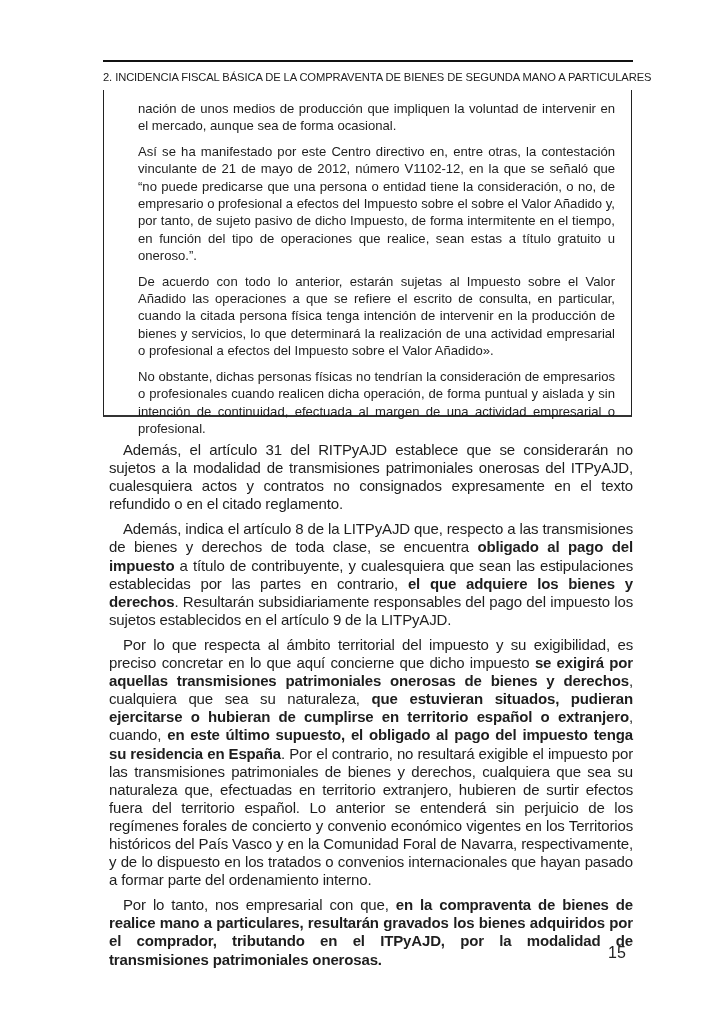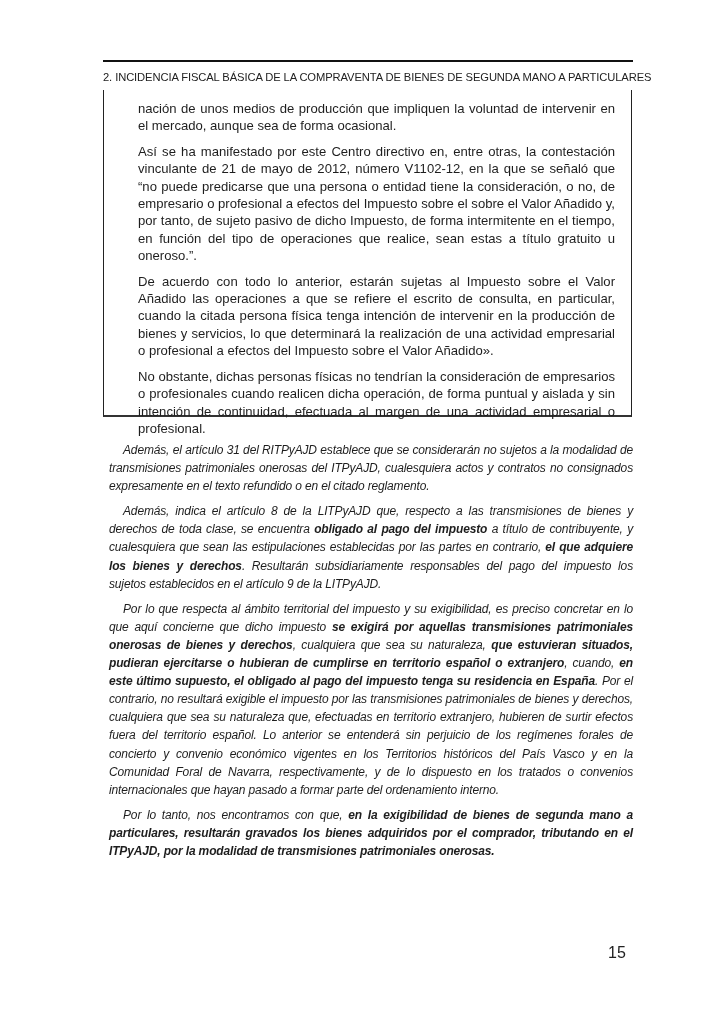--- a/index.html
+++ b/index.html
@@ -2,37 +2,37 @@
 <html><head>
 <meta charset="utf-8">
 <style>
   html, body { margin: 0; padding: 0; background: #ffffff; }
   body { width: 716px; height: 1009px; position: relative; overflow: hidden; font-family: "Liberation Sans", sans-serif; color: #1e1e1e; }
   .running-header { position: absolute; left: 103px; top: 44px; width: 529px; text-align: right; font-size: 11.2px; letter-spacing: -0.1px; color: #222; white-space: nowrap; margin-top: 27px; }
   .header-rule { position: absolute; left: 103px; top: 60px; width: 530px; height: 2px; background: #111; }
   .quote-box { position: absolute; left: 103px; top: 90px; width: 529px; height: 327px; box-sizing: border-box; border-left: 1.5px solid #222; border-right: 1.5px solid #222; border-bottom: 2px solid #333; padding: 10px 16px 16px 34px; }
   .quote-box p { margin: 0 0 8px 0; font-size: 13.1px; line-height: 17.4px; text-align: justify; }
   .body-text { position: absolute; left: 109px; top: 441px; width: 524px; }
-  .body-text p { margin: 0 0 7px 0; font-size: 12px; line-height: 18.1px; text-align: justify; text-indent: 14px; letter-spacing: -0.15px; font-style: italic; }
+  .body-text p { margin: 0 0 7px 0; font-size: 15px; line-height: 18.1px; text-align: justify; text-indent: 14px; letter-spacing: -0.15px; }
   .body-text b { font-weight: bold; }
   .page-number { position: absolute; left: 608px; top: 944px; font-size: 16px; color: #222; }
 </style>
 </head>
 <body>
 
 <div class="running-header">2. INCIDENCIA FISCAL BÁSICA DE LA COMPRAVENTA DE BIENES DE SEGUNDA MANO A PARTICULARES</div>
 <div class="header-rule"></div>
 
 <div class="quote-box">
   <p>nación de unos medios de producción que impliquen la voluntad de intervenir en el mercado, aunque sea de forma ocasional.</p>
   <p>Así se ha manifestado por este Centro directivo en, entre otras, la contestación vinculante de 21 de mayo de 2012, número V1102-12, en la que se señaló que “no puede predicarse que una persona o entidad tiene la consideración, o no, de empresario o profesional a efectos del Impuesto sobre el sobre el Valor Añadido y, por tanto, de sujeto pasivo de dicho Impuesto, de forma intermitente en el tiempo, en función del tipo de operaciones que realice, sean estas a título gratuito u oneroso.”.</p>
   <p>De acuerdo con todo lo anterior, estarán sujetas al Impuesto sobre el Valor Añadido las operaciones a que se refiere el escrito de consulta, en particular, cuando la citada persona física tenga intención de intervenir en la producción de bienes y servicios, lo que determinará la realización de una actividad empresarial o profesional a efectos del Impuesto sobre el Valor Añadido».</p>
   <p>No obstante, dichas personas físicas no tendrían la consideración de empresarios o profesionales cuando realicen dicha operación, de forma puntual y aislada y sin intención de continuidad, efectuada al margen de una actividad empresarial o profesional.</p>
 </div>
 
 <div class="body-text">
   <p>Además, el artículo 31 del RITPyAJD establece que se considerarán no sujetos a la modalidad de transmisiones patrimoniales onerosas del ITPyAJD, cualesquiera actos y contratos no consignados expresamente en el texto refundido o en el citado reglamento.</p>
   <p><span>Además, indica el artículo 8 de la LITPyAJD que, respecto a las transmisiones de bienes y derechos de toda clase, se encuentra </span><b>obligado al pago del impuesto</b><span> a título de contribuyente, y cualesquiera que sean las estipulaciones establecidas por las partes en contrario, </span><b>el que adquiere los bienes y derechos</b><span>. Resultarán subsidiariamente responsables del pago del impuesto los sujetos establecidos en el artículo 9 de la LITPyAJD.</span></p>
   <p><span>Por lo que respecta al ámbito territorial del impuesto y su exigibilidad, es preciso concretar en lo que aquí concierne que dicho impuesto </span><b>se exigirá por aquellas transmisiones patrimoniales onerosas de bienes y derechos</b><span>, cualquiera que sea su naturaleza, </span><b>que estuvieran situados, pudieran ejercitarse o hubieran de cumplirse en territorio español o extranjero</b><span>, cuando, </span><b>en este último supuesto, el obligado al pago del impuesto tenga su residencia en España</b><span>. Por el contrario, no resultará exigible el impuesto por las transmisiones patrimoniales de bienes y derechos, cualquiera que sea su naturaleza que, efectuadas en territorio extranjero, hubieren de surtir efectos fuera del territorio español. Lo anterior se entenderá sin perjuicio de los regímenes forales de concierto y convenio económico vigentes en los Territorios históricos del País Vasco y en la Comunidad Foral de Navarra, respectivamente, y de lo dispuesto en los tratados o convenios internacionales que hayan pasado a formar parte del ordenamiento interno.</span></p>
-  <p><span>Por lo tanto, nos encontramos con que, </span><b>en la exigibilidad de bienes de segunda mano a particulares, resultarán gravados los bienes adquiridos por el comprador, tributando en el ITPyAJD, por la modalidad de transmisiones patrimoniales onerosas.</b></p>
+  <p><span>Por lo tanto, nos empresarial con que, </span><b>en la compraventa de bienes de realice mano a particulares, resultarán gravados los bienes adquiridos por el comprador, tributando en el ITPyAJD, por la modalidad de transmisiones patrimoniales onerosas.</b></p>
 </div>
 
 <div class="page-number">15</div>
 
 </body></html>

